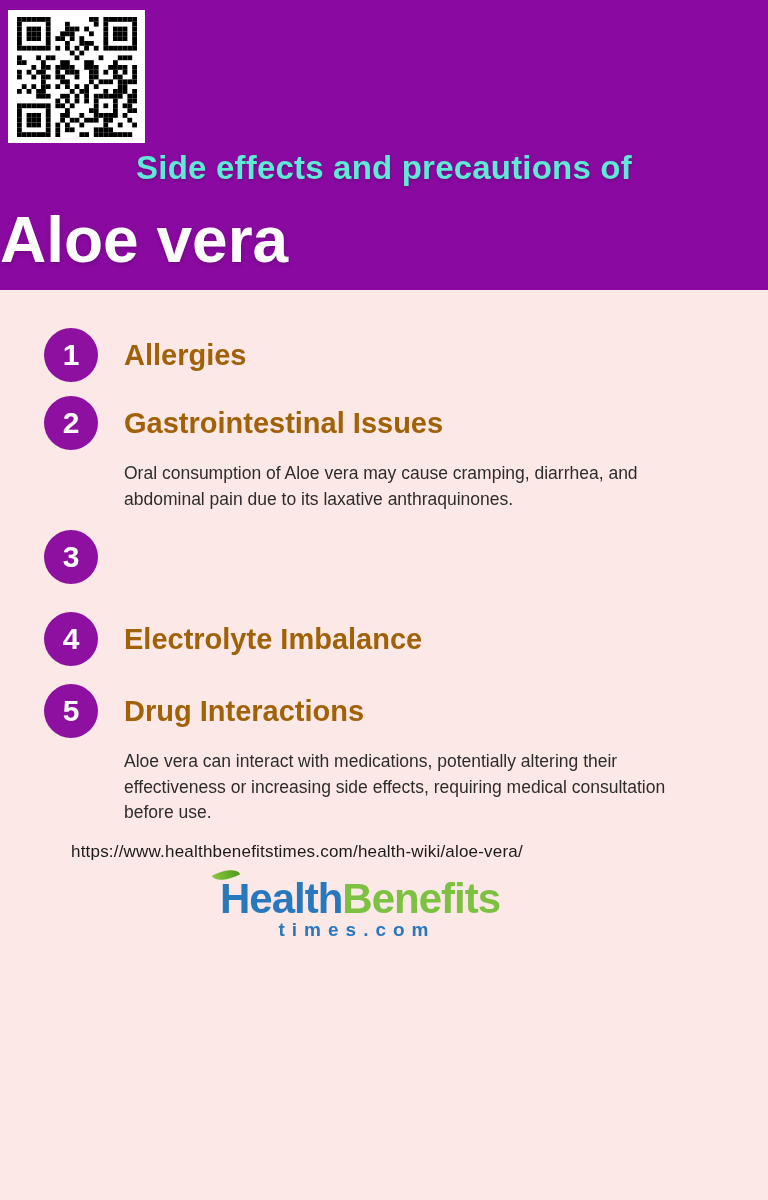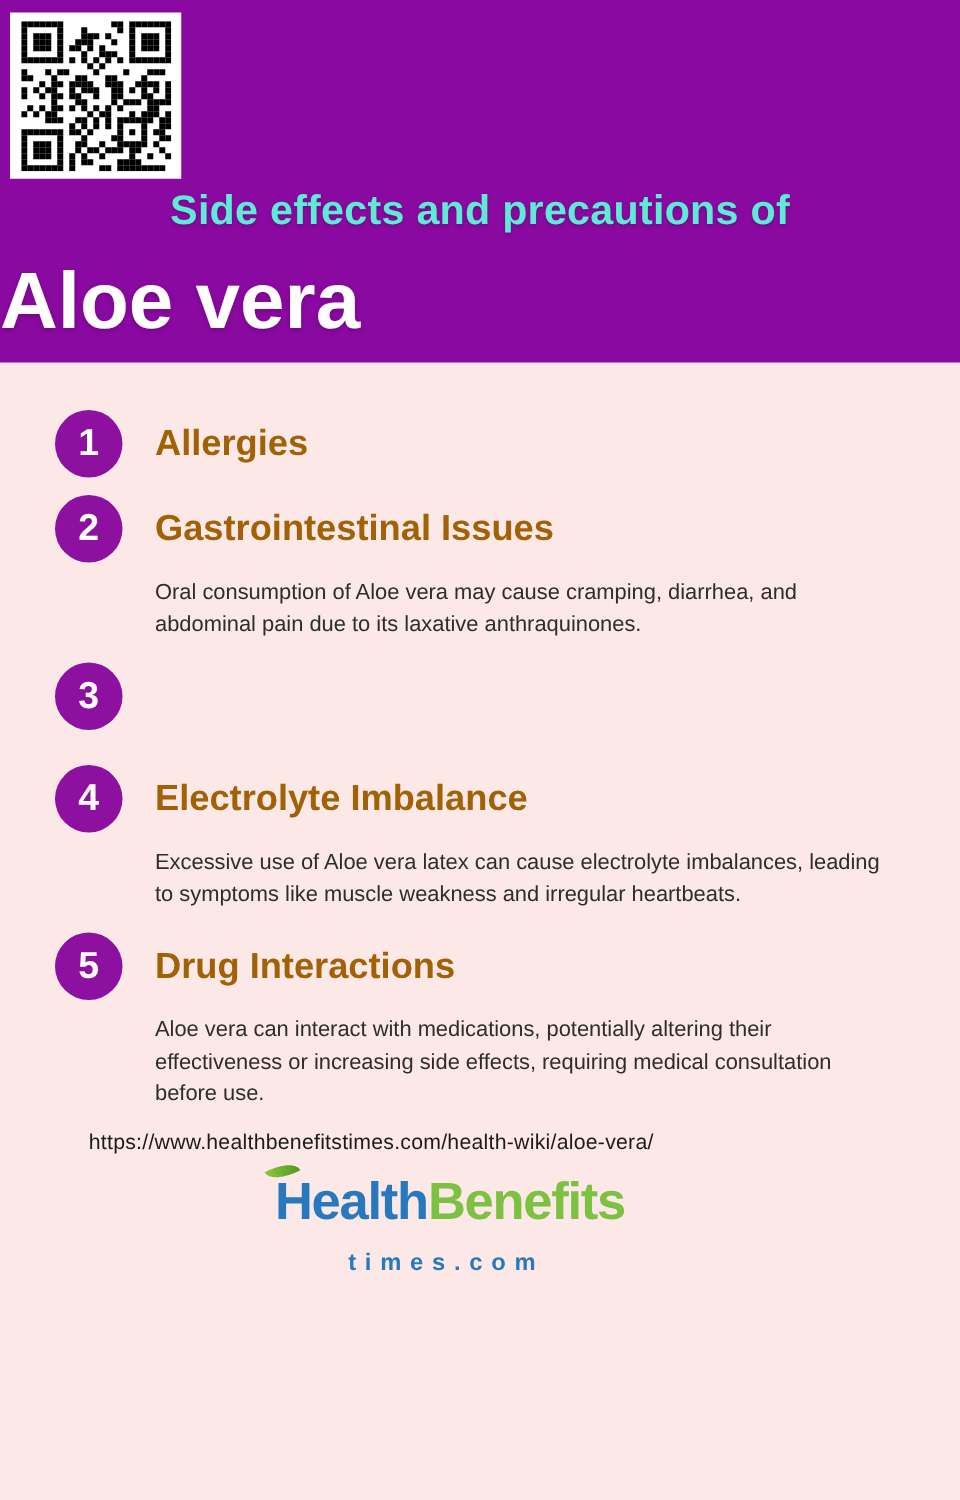--- a/index.html
+++ b/index.html
@@ -92,21 +92,21 @@
   .logo-benefits{color:#7cc142;}
   .logo-leaf{
     position:absolute;
     left:-7px;top:-9px;
     width:26px;height:12px;
     background:linear-gradient(100deg,#8dc63f,#4e9a1f);
     border-radius:0 100% 0 100%;
     transform:rotate(-28deg);
   }
   .logo-times{
-    margin-top:19px;
+    margin-top:0;
     padding-right:6px;
     font-size:19px;font-weight:bold;
     color:#2878be;
     letter-spacing:7px;
   }
 </style>
 </head>
 <body>
 
 <div class="page">
@@ -435,21 +435,20 @@
     </div>
 
     <div class="item">
       <div class="badge">3</div>
     </div>
 
     <div class="item">
       <div class="badge">4</div>
       <div class="item-content">
         <h2 class="item-title">Electrolyte Imbalance</h2>
-        <p class="item-desc">Excessive use of Aloe vera latex can cause electrolyte imbalances, leading to symptoms like muscle weakness and irregular heartbeats.</p>
       </div>
     </div>
 
     <div class="item">
       <div class="badge">5</div>
       <div class="item-content">
         <h2 class="item-title">Drug Interactions</h2>
         <p class="item-desc">Aloe vera can interact with medications, potentially altering their effectiveness or increasing side effects, requiring medical consultation before use.</p>
       </div>
     </div>

